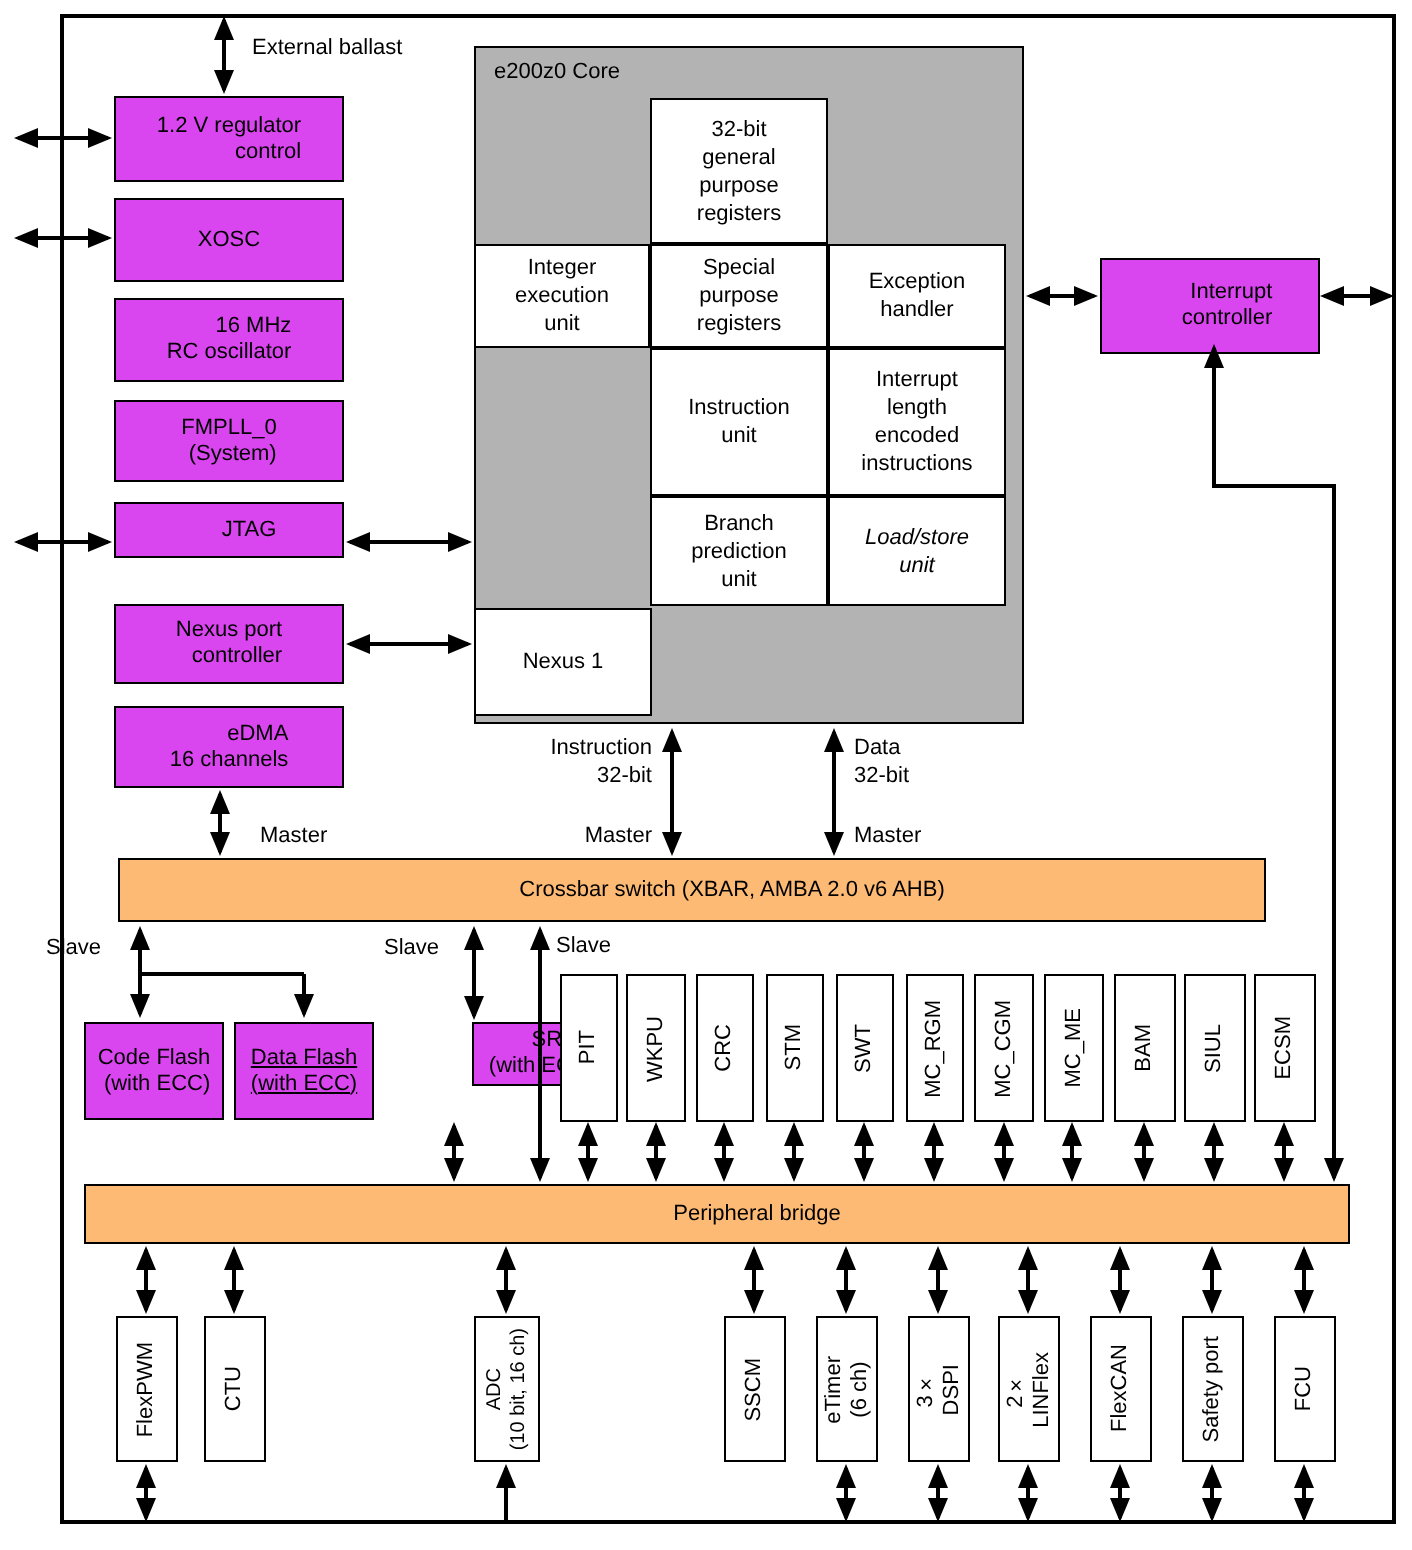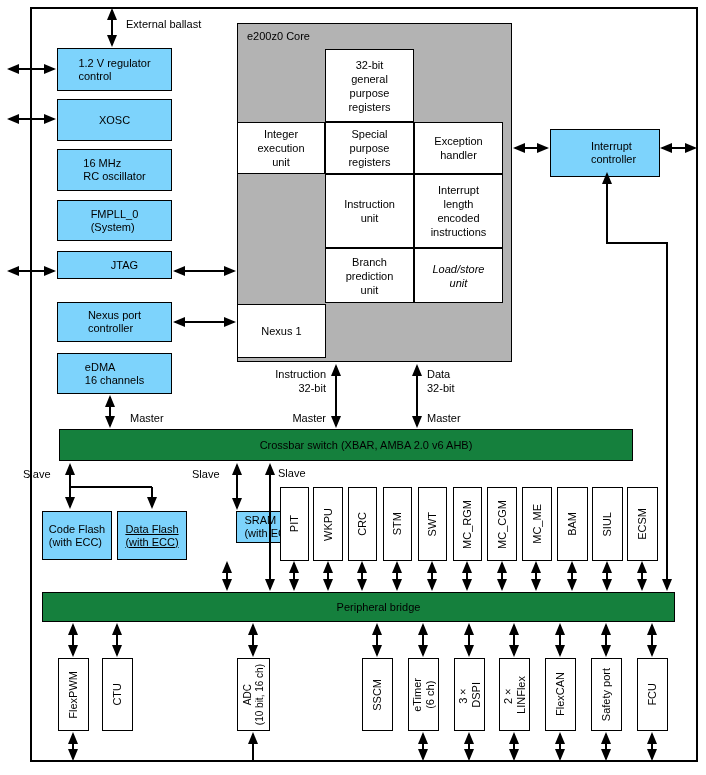--- a/index.html
+++ b/index.html
@@ -8,36 +8,36 @@
     font-family:"Liberation Sans","DejaVu Sans",sans-serif;
     font-size:11px; color:#000; background:#fff; overflow:hidden;
   }
   .abs { position:absolute; }
   #outer-border {
     left:30px; top:7px; width:668px; height:755px;
     border:2px solid #000; box-sizing:border-box;
   }
   .box {
     position:absolute; box-sizing:border-box;
-    border:1.5px solid #000; background:#7dd3fc;
+    border:1.5px solid #000; background:#d946ef;
     display:flex; align-items:center; justify-content:center;
-    text-align:left; white-space:pre-line; line-height:13px;
+    text-align:right; white-space:pre-line; line-height:13px;
   }
   #core {
     position:absolute; left:237px; top:23px; width:275px; height:339px;
     background:#b3b3b3; border:1.5px solid #000; box-sizing:border-box;
   }
   #core-title { position:absolute; left:9px; top:6px; white-space:nowrap; }
   .cbox {
     position:absolute; box-sizing:border-box; border:1.5px solid #000;
     background:#fff; display:flex; align-items:center; justify-content:center;
     text-align:center; white-space:pre-line; line-height:14px;
   }
   .busbar {
-    position:absolute; background:#15803d; border:1.5px solid #000;
+    position:absolute; background:#fdba74; border:1.5px solid #000;
     box-sizing:border-box; display:flex; align-items:center; justify-content:center;padding-left:40px;
   }
   .vbox {
     position:absolute; box-sizing:border-box; border:1.5px solid #000;
     background:#fff; display:flex; align-items:center; justify-content:center;
   }
   .vtext {
     writing-mode:vertical-rl; transform:rotate(180deg);
     white-space:pre-line; text-align:center; line-height:13px;
   }

